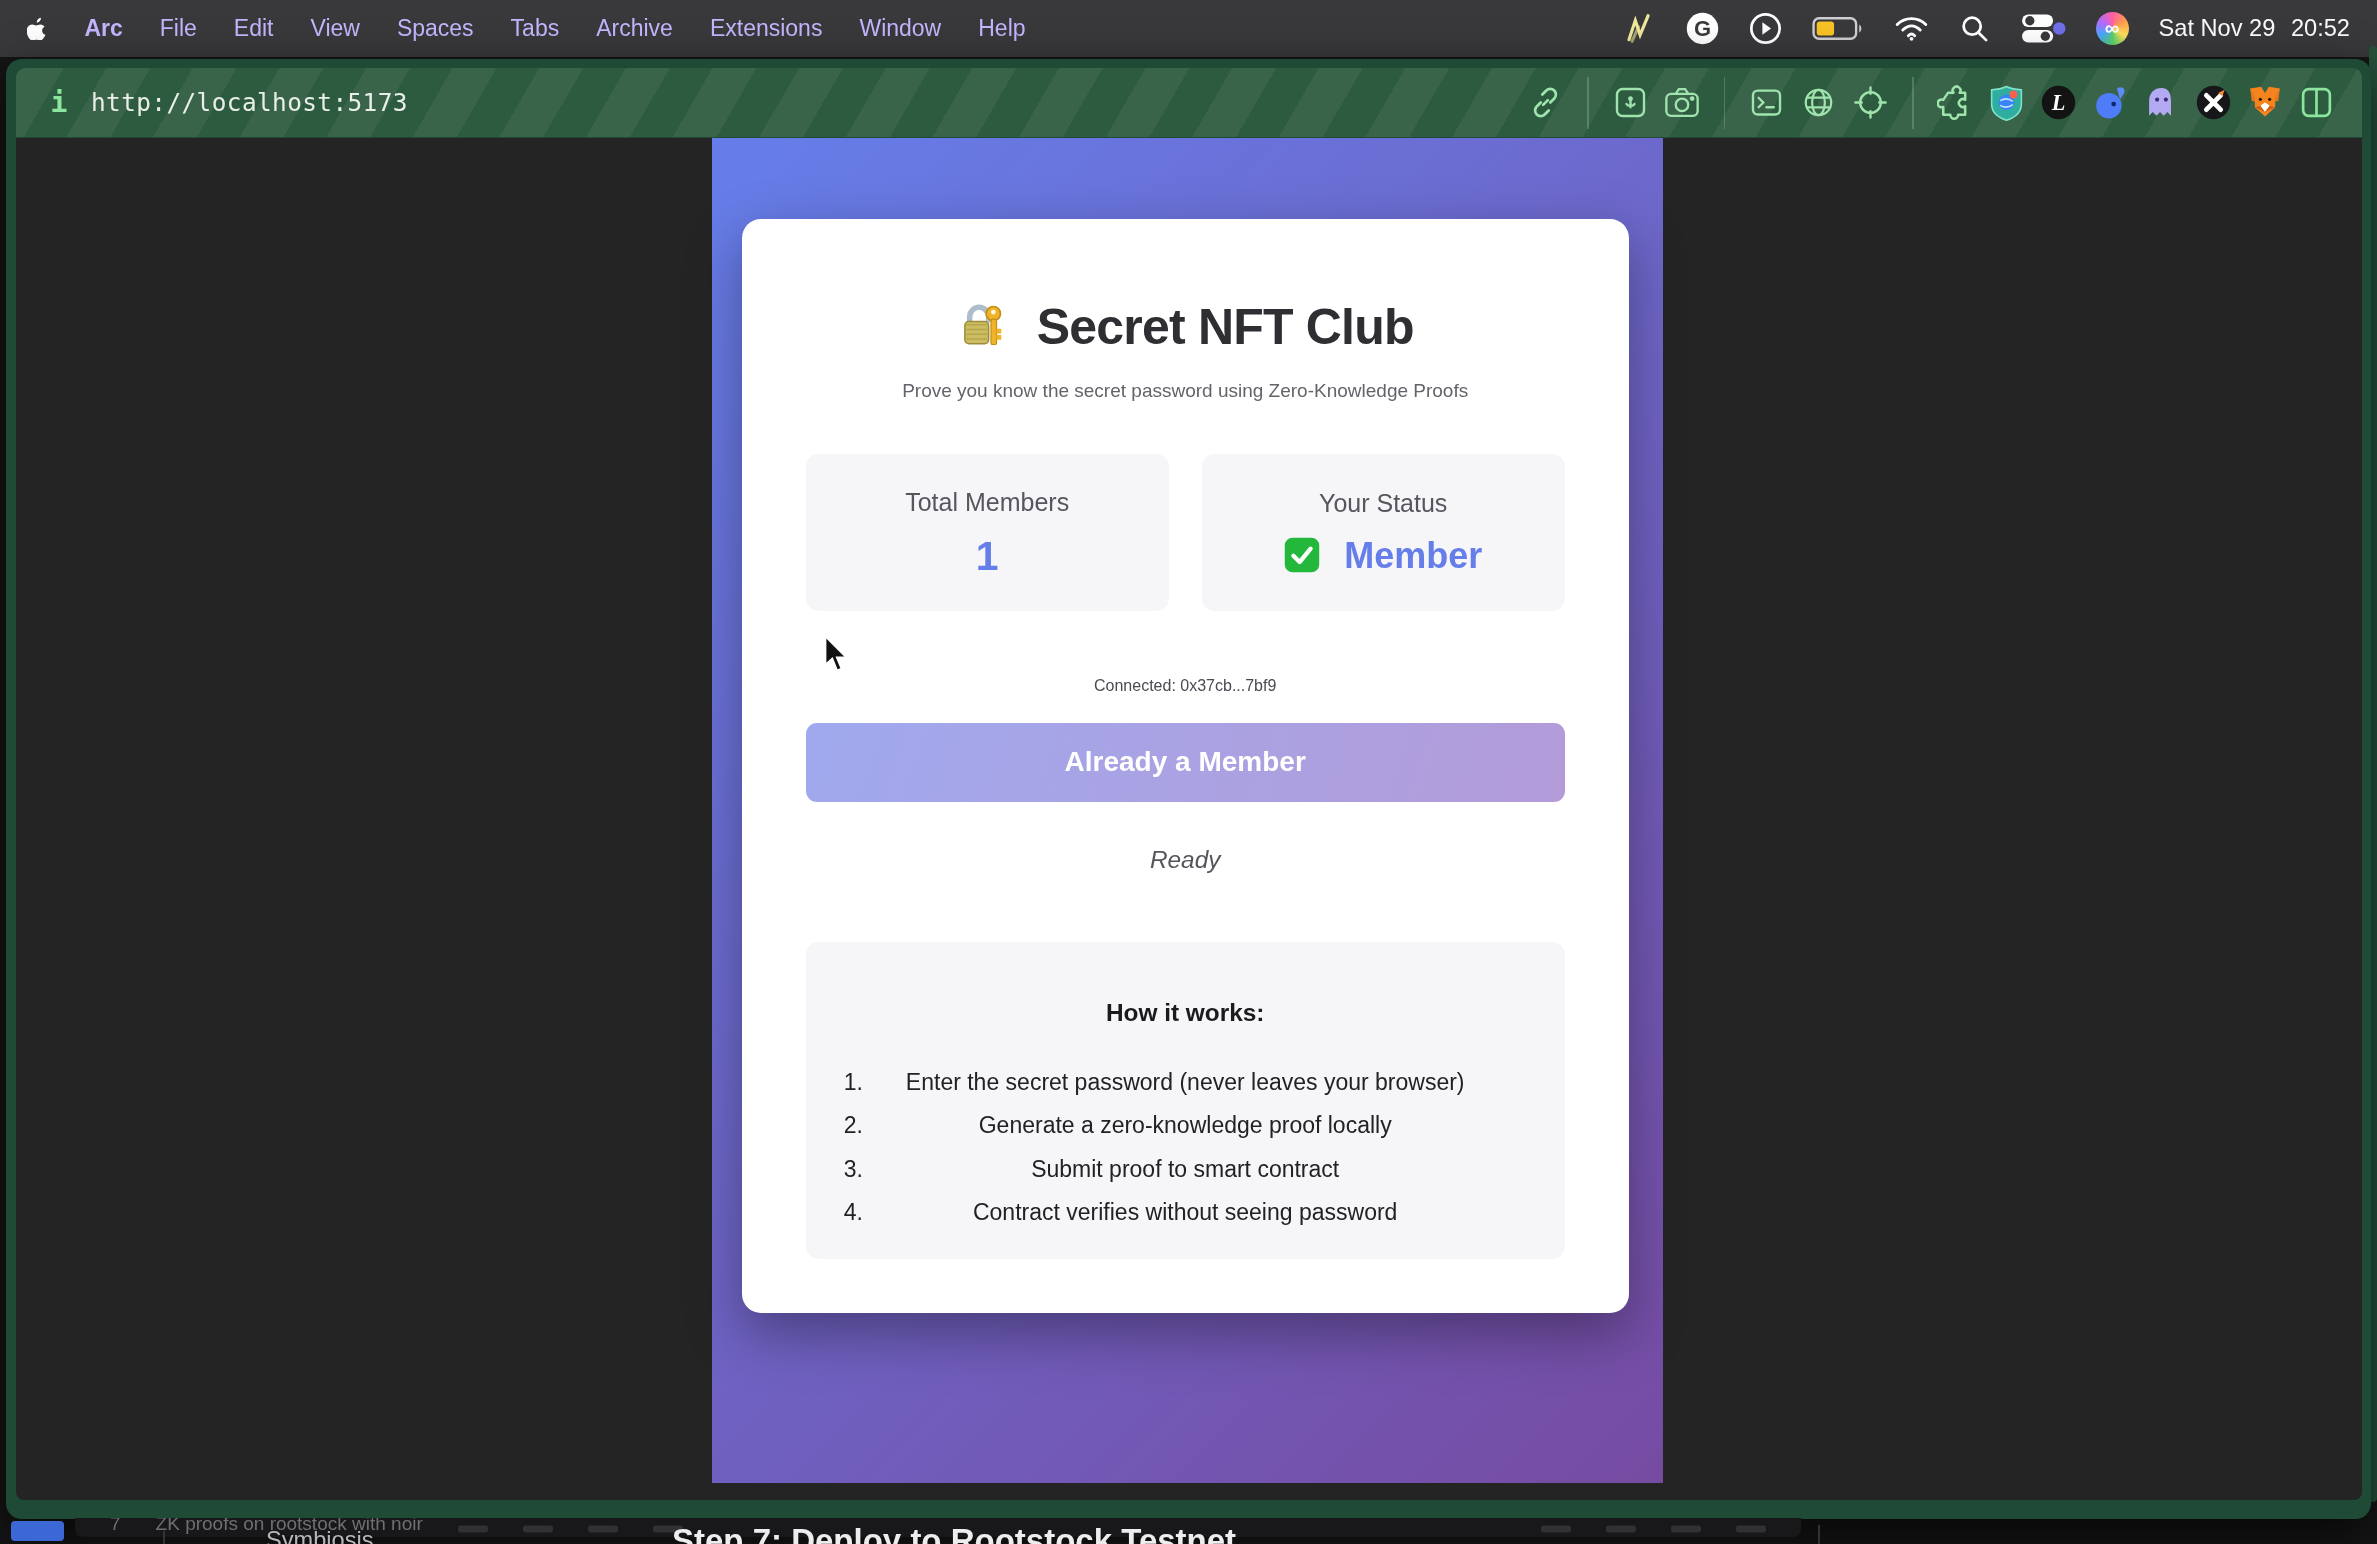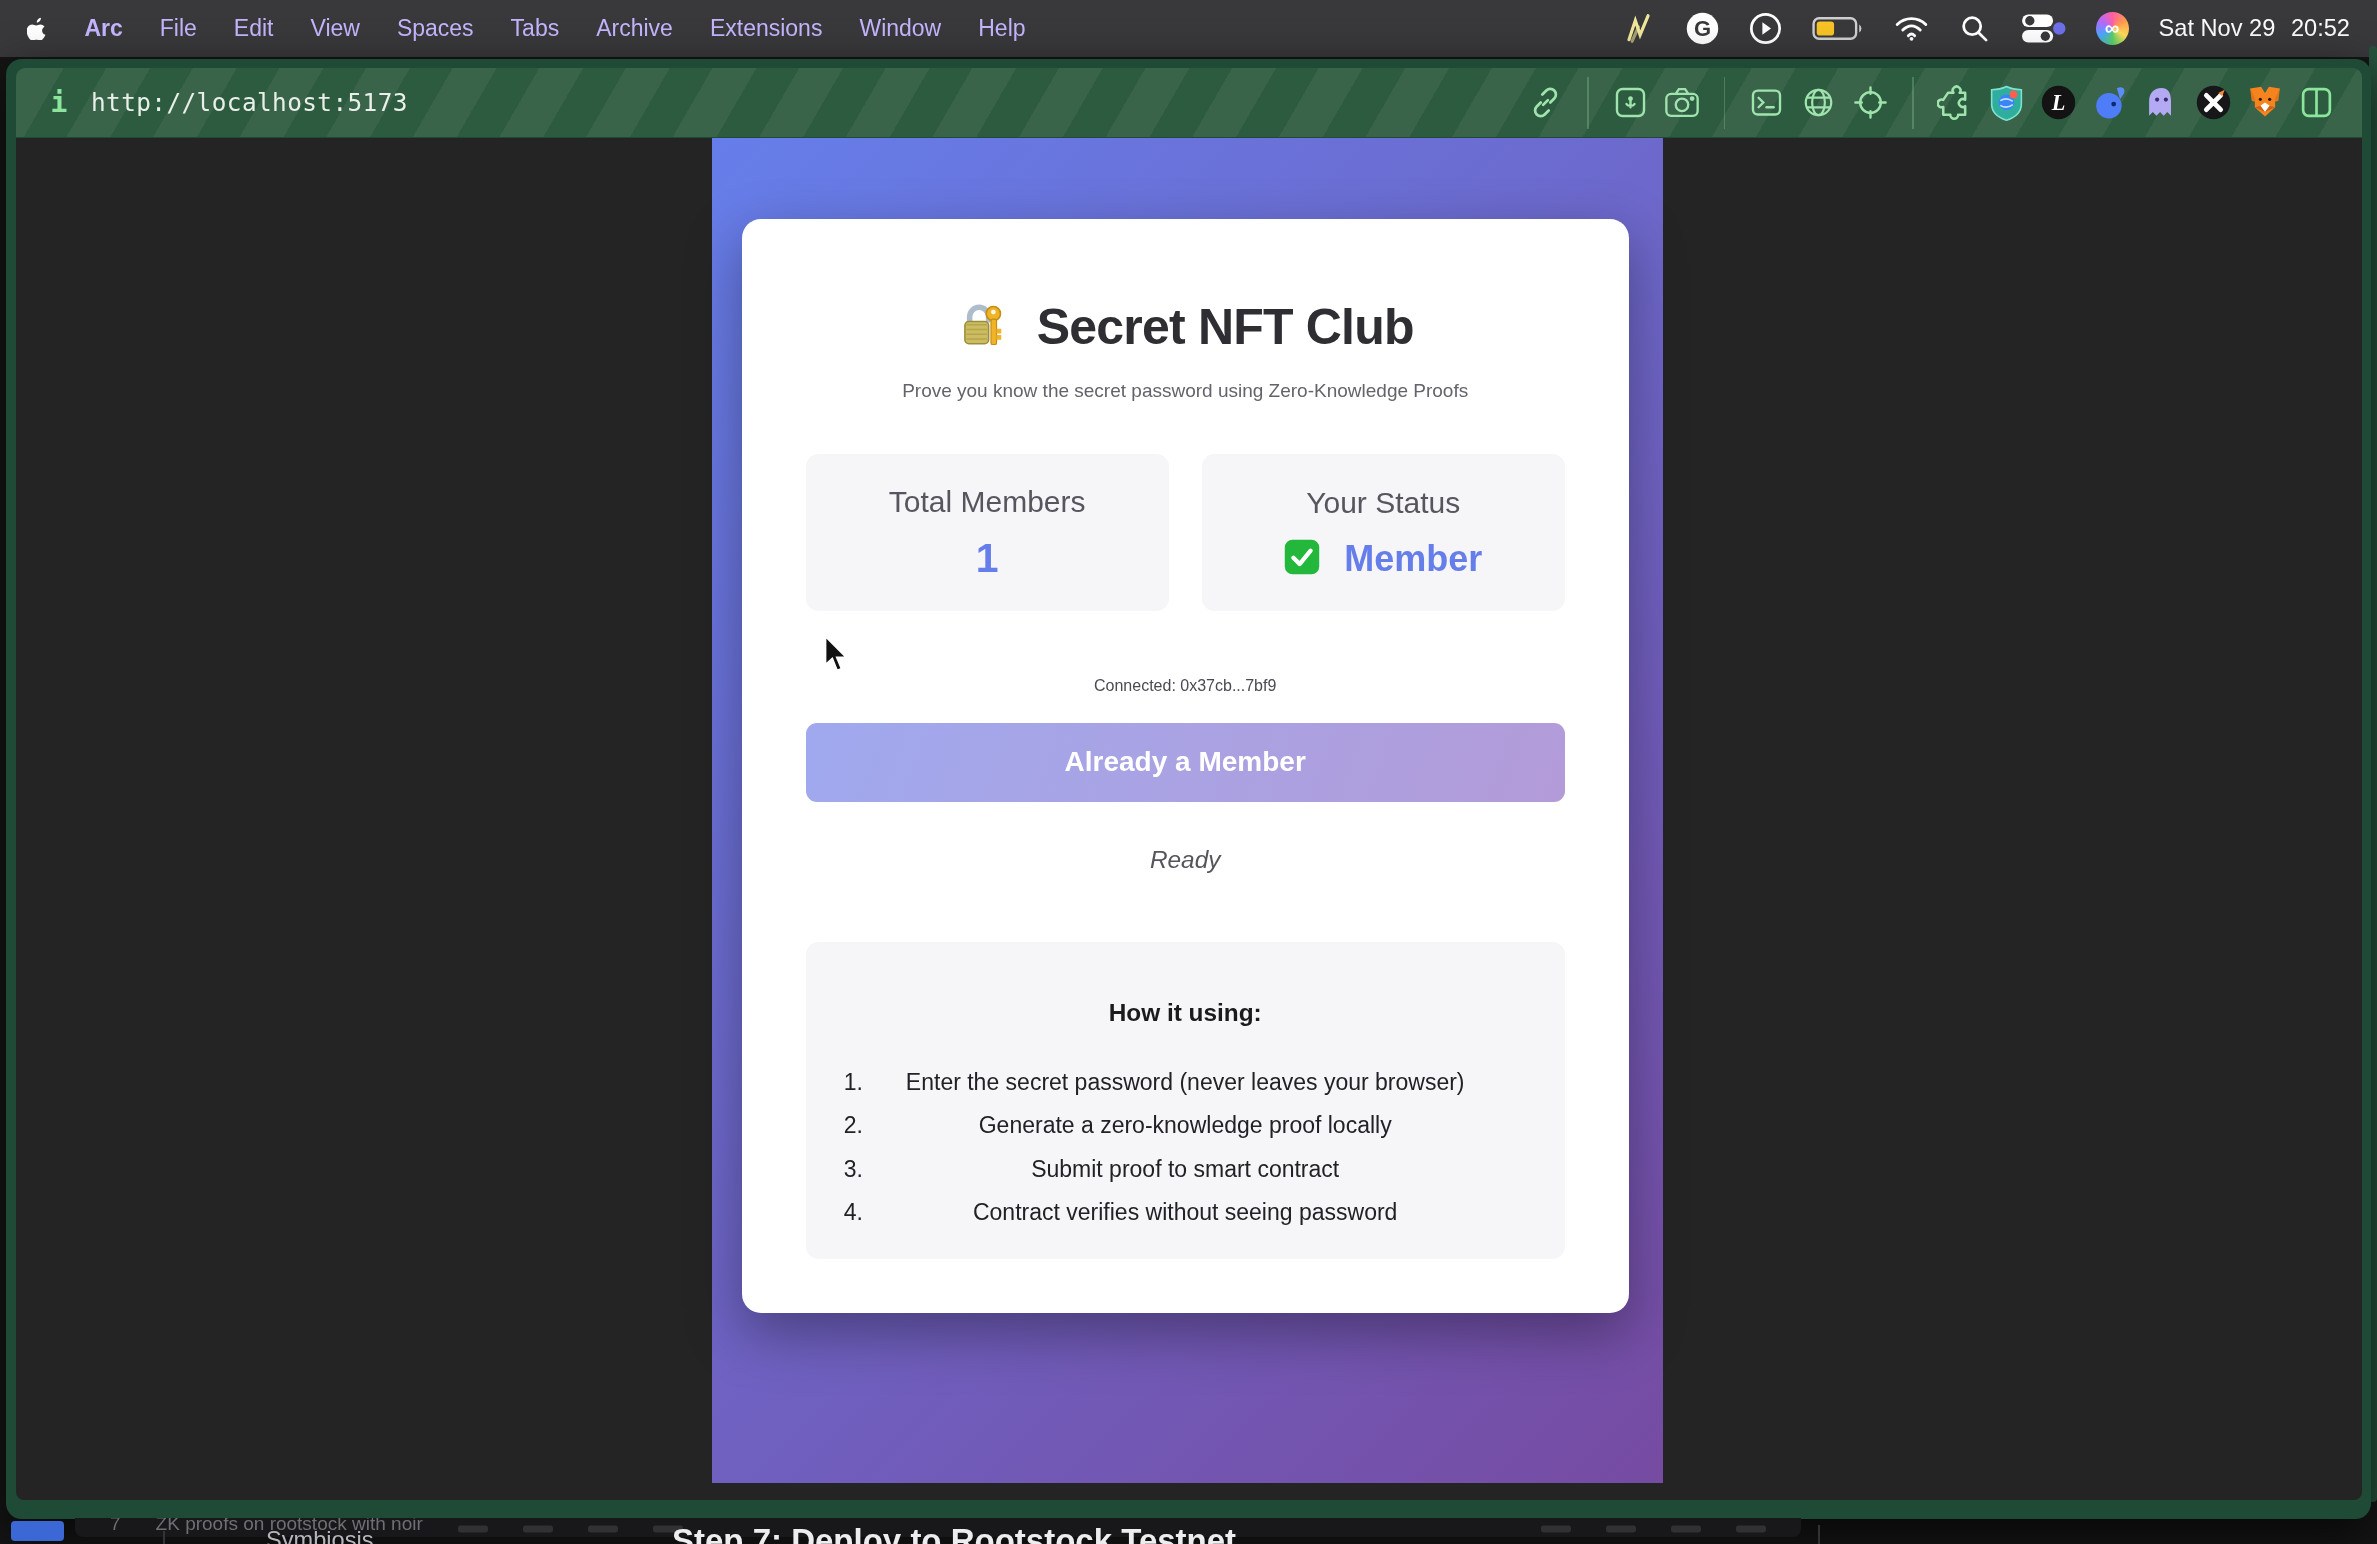--- a/index.html
+++ b/index.html
@@ -75,21 +75,21 @@
   }
   .title-row { margin-top:79px; display:flex; align-items:center; justify-content:center; gap:31px; }
   .title { font-size:50px; font-weight:700; color:#2e2e33; letter-spacing:-0.8px; }
   .subtitle { margin-top:23.6px; text-align:center; font-size:19px; color:#63636a; }
 
   .stats { margin-top:52px; display:flex; gap:33px; }
   .stat-box {
     flex:1; height:157px; background:#f6f6f8; border-radius:12.6px;
     display:flex; flex-direction:column; align-items:center; justify-content:center; gap:19px;
   }
-  .stat-label { font-size:30px; color:#56565e; }
+  .stat-label { font-size:25px; color:#56565e; }
   .stat-value { font-size:41px; font-weight:700; color:#667eea; line-height:1; }
   .stat-value-row { display:flex; align-items:center; gap:24px; }
   .member-text { font-size:36px; font-weight:700; color:#667eea; line-height:1; }
 
   .connected { margin-top:66px; text-align:center; font-size:16px; color:#4a4a52; }
   .join-btn {
     margin-top:28px; width:100%; height:79px; border:none; border-radius:11px;
     background:linear-gradient(110deg,#a0a9ee 0%,#b39bd8 100%);
     color:#ffffff; font-family:"Liberation Sans",sans-serif;
     font-size:28px; font-weight:700; cursor:pointer;
@@ -365,21 +365,21 @@
             </div>
           </div>
 
           <div class="connected">Connected: 0x37cb...7bf9</div>
 
           <button class="join-btn">Already a Member</button>
 
           <div class="ready">Ready</div>
 
           <div class="hiw">
-            <div class="hiw-heading">How it using:</div>
+            <div class="hiw-heading">How it works:</div>
             <div class="hiw-list">
               <div class="hiw-row">
                 <span class="hiw-num">1.</span>
                 <span class="hiw-txt">Enter the secret password (never leaves your browser)</span>
                 <span class="hiw-sp"></span>
               </div>
               <div class="hiw-row">
                 <span class="hiw-num">2.</span>
                 <span class="hiw-txt">Generate a zero-knowledge proof locally</span>
                 <span class="hiw-sp"></span>

